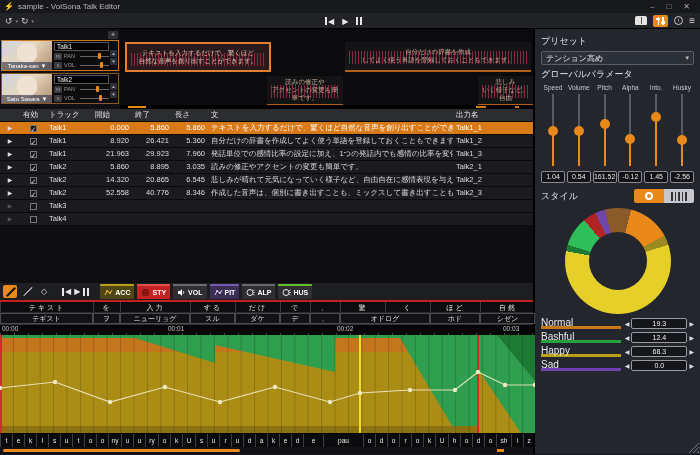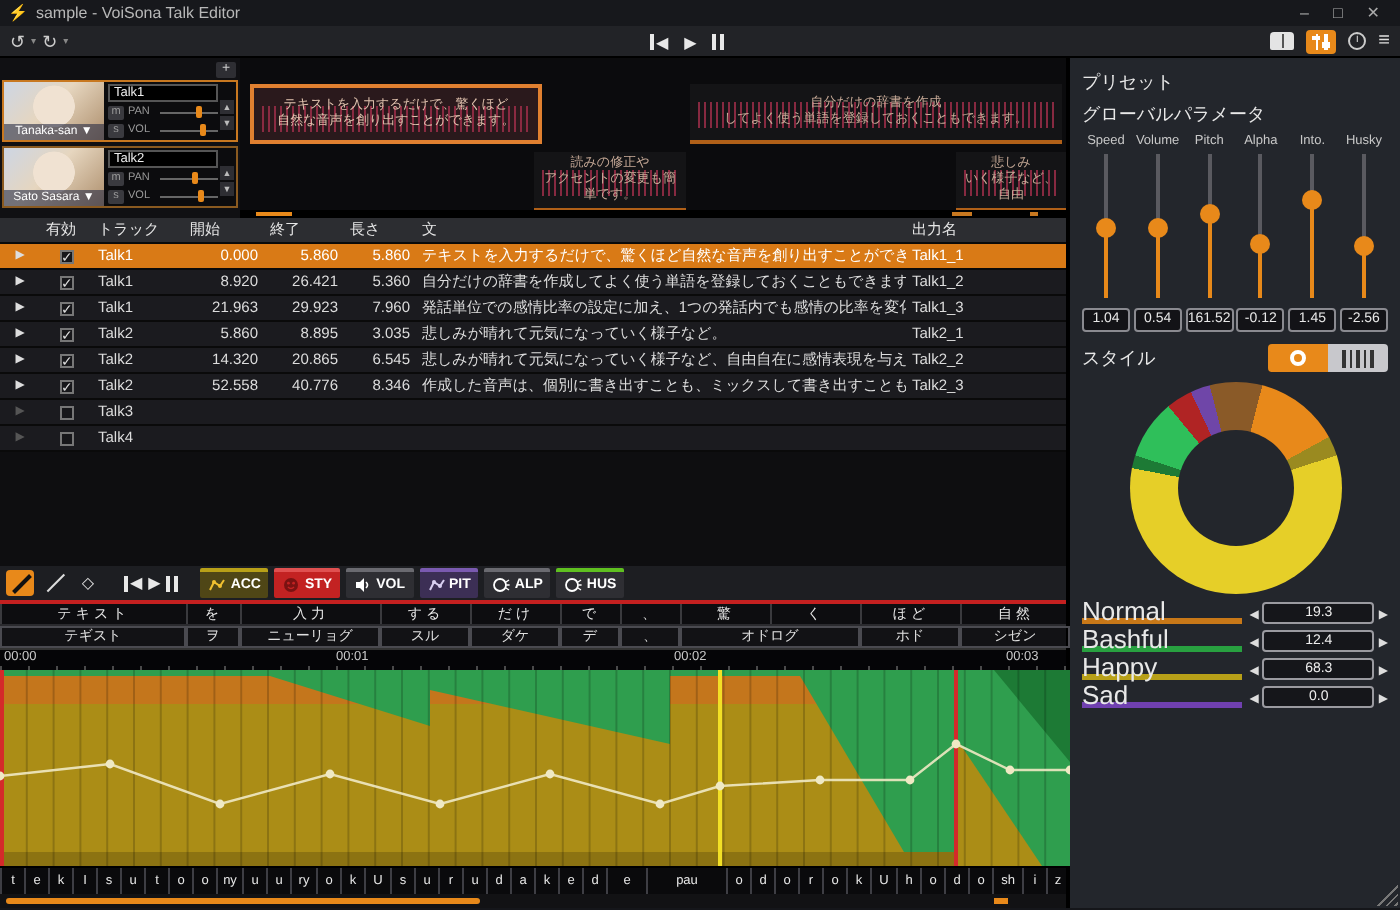--- a/index.html
+++ b/index.html
@@ -129,21 +129,21 @@
 .tg{width:30px;height:14px;display:flex;align-items:center;justify-content:center}
 .tg.circle{background:#e8891a;border-radius:2px 0 0 2px}
 .tg.circle i{width:8px;height:8px;border:2.5px solid #fff;border-radius:50%;display:block}
 .tg.bars{background:#c8c8cc;border-radius:0 2px 2px 0}
 .tg.bars i{width:1.5px;height:9px;background:#333;display:block;margin:0 1px}
 .donutwrap{display:flex;justify-content:center;margin:5px 0 4px}
 .donut{width:106px;height:106px;border-radius:50%;position:relative}
 .donut::after{content:"";position:absolute;inset:24px;background:#23262c;border-radius:50%}
 .stylerows{display:flex;flex-direction:column;gap:3px;margin-top:2px}
 .srow{display:flex;align-items:center;height:11px}
-.sname{width:80px;font-size:13px;color:#e8e8e8;height:11px;border-bottom:3px solid var(--c,#888);line-height:9px}
+.sname{width:80px;font-size:10px;color:#e8e8e8;height:11px;border-bottom:3px solid var(--c,#888);line-height:9px}
 .spinner{margin-left:auto;display:flex;align-items:center;gap:2px}
 .sarr{font-size:6px;color:#ddd}
 .sval{width:56px;height:11px;border:1px solid #9a9aa0;background:#15161a;font-size:7px;line-height:9px;text-align:center;color:#eee;border-radius:2px}
 .grip{position:absolute;right:1px;bottom:1px;width:11px;height:11px;
  background:repeating-linear-gradient(135deg,transparent 0 2px,#777 2px 3px);
  clip-path:polygon(100% 0,100% 100%,0 100%)}
 </style>
 </head>
 <body>
 
@@ -330,21 +330,21 @@
       </div>
       <div class="trow">
         <span class="playc">
             <span class="rowplay">▶</span>
           </span>
         <span class="cb" data-checked="true"></span>
         <span class="tcell">Talk2</span>
         <span class="tcell num">5.860</span>
         <span class="tcell num">8.895</span>
         <span class="tcell num">3.035</span>
-        <span class="tcell">悲しみが晴れて元気になっていく様子など。</span>
+        <span class="tcell">読みの修正やアクセントの変更も簡単です。</span>
         <span class="tcell">Talk2_1</span>
       </div>
       <div class="trow">
         <span class="playc">
             <span class="rowplay">▶</span>
           </span>
         <span class="cb" data-checked="true"></span>
         <span class="tcell">Talk2</span>
         <span class="tcell num">14.320</span>
         <span class="tcell num">20.865</span>
@@ -608,20 +608,24 @@
         </div>
       <div class="escroll">
         <span class="ethumb"></span>
         <span class="emark"></span>
       </div>
     </div>
   </div>
 
   <div class="rightpanel">
     <div class="rp-label">プリセット</div>
+    <div class="select">
+      <span>テンション高め</span>
+      <span class="chev">▾</span>
+    </div>
 
     <div class="rp-label">グローバルパラメータ</div>
     <div class="params">
       <div class="param">
         <span class="plabel">Speed</span>
         <span class="vslider" style="--pos: 51%;">
             <i class="vtrack"></i>
             <i class="vfill"></i>
             <i class="vthumb"></i>
           </span>

